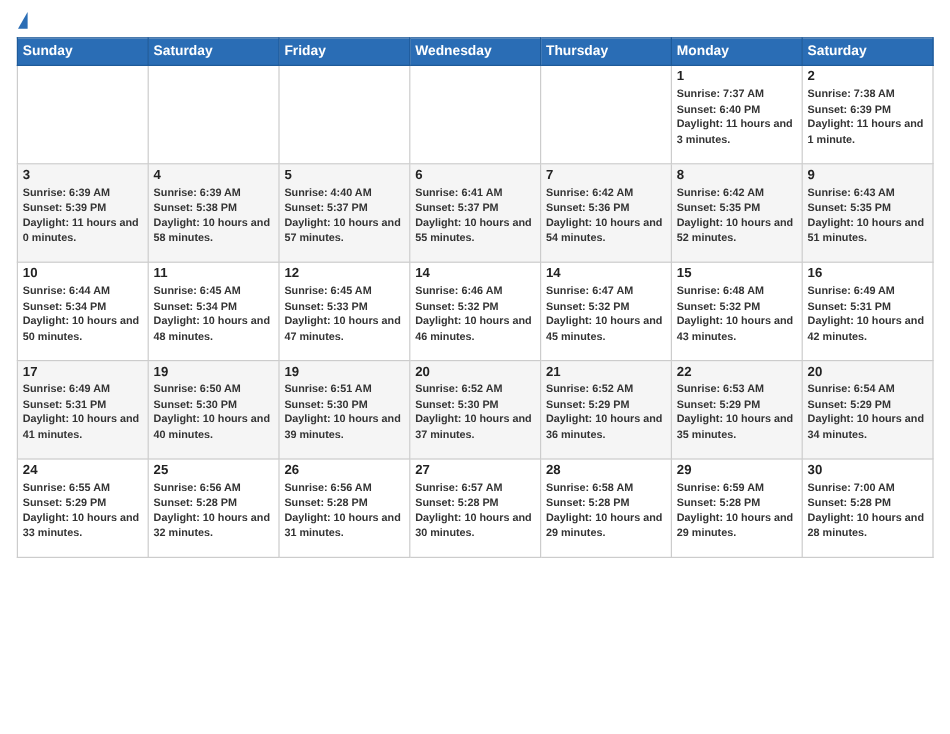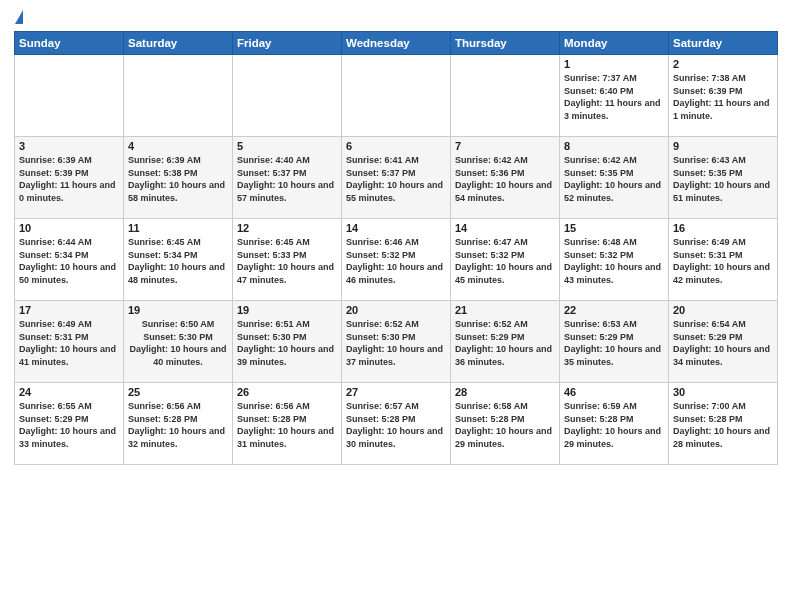--- a/index.html
+++ b/index.html
@@ -245,21 +245,21 @@
         </tr>
         <tr>
           <td>
             <span class="day-number">17</span>
             <div class="day-info" style="white-space: pre-line;">Sunrise: 6:49 AM
 Sunset: 5:31 PM
 Daylight: 10 hours and 41 minutes.</div>
           </td>
           <td>
             <span class="day-number">19</span>
-            <div class="day-info" style="white-space: pre-line; text-align: center;">Sunrise: 6:50 AM
+            <div class="day-info" style="white-space: pre-line;">Sunrise: 6:50 AM
 Sunset: 5:30 PM
 Daylight: 10 hours and 40 minutes.</div>
           </td>
           <td>
             <span class="day-number">19</span>
             <div class="day-info" style="white-space: pre-line;">Sunrise: 6:51 AM
 Sunset: 5:30 PM
 Daylight: 10 hours and 39 minutes.</div>
           </td>
           <td>
@@ -312,21 +312,21 @@
 Sunset: 5:28 PM
 Daylight: 10 hours and 30 minutes.</div>
           </td>
           <td>
             <span class="day-number">28</span>
             <div class="day-info" style="white-space: pre-line;">Sunrise: 6:58 AM
 Sunset: 5:28 PM
 Daylight: 10 hours and 29 minutes.</div>
           </td>
           <td>
-            <span class="day-number">46</span>
+            <span class="day-number">29</span>
             <div class="day-info" style="white-space: pre-line;">Sunrise: 6:59 AM
 Sunset: 5:28 PM
 Daylight: 10 hours and 29 minutes.</div>
           </td>
           <td>
             <span class="day-number">30</span>
             <div class="day-info" style="white-space: pre-line;">Sunrise: 7:00 AM
 Sunset: 5:28 PM
 Daylight: 10 hours and 28 minutes.</div>
           </td>

